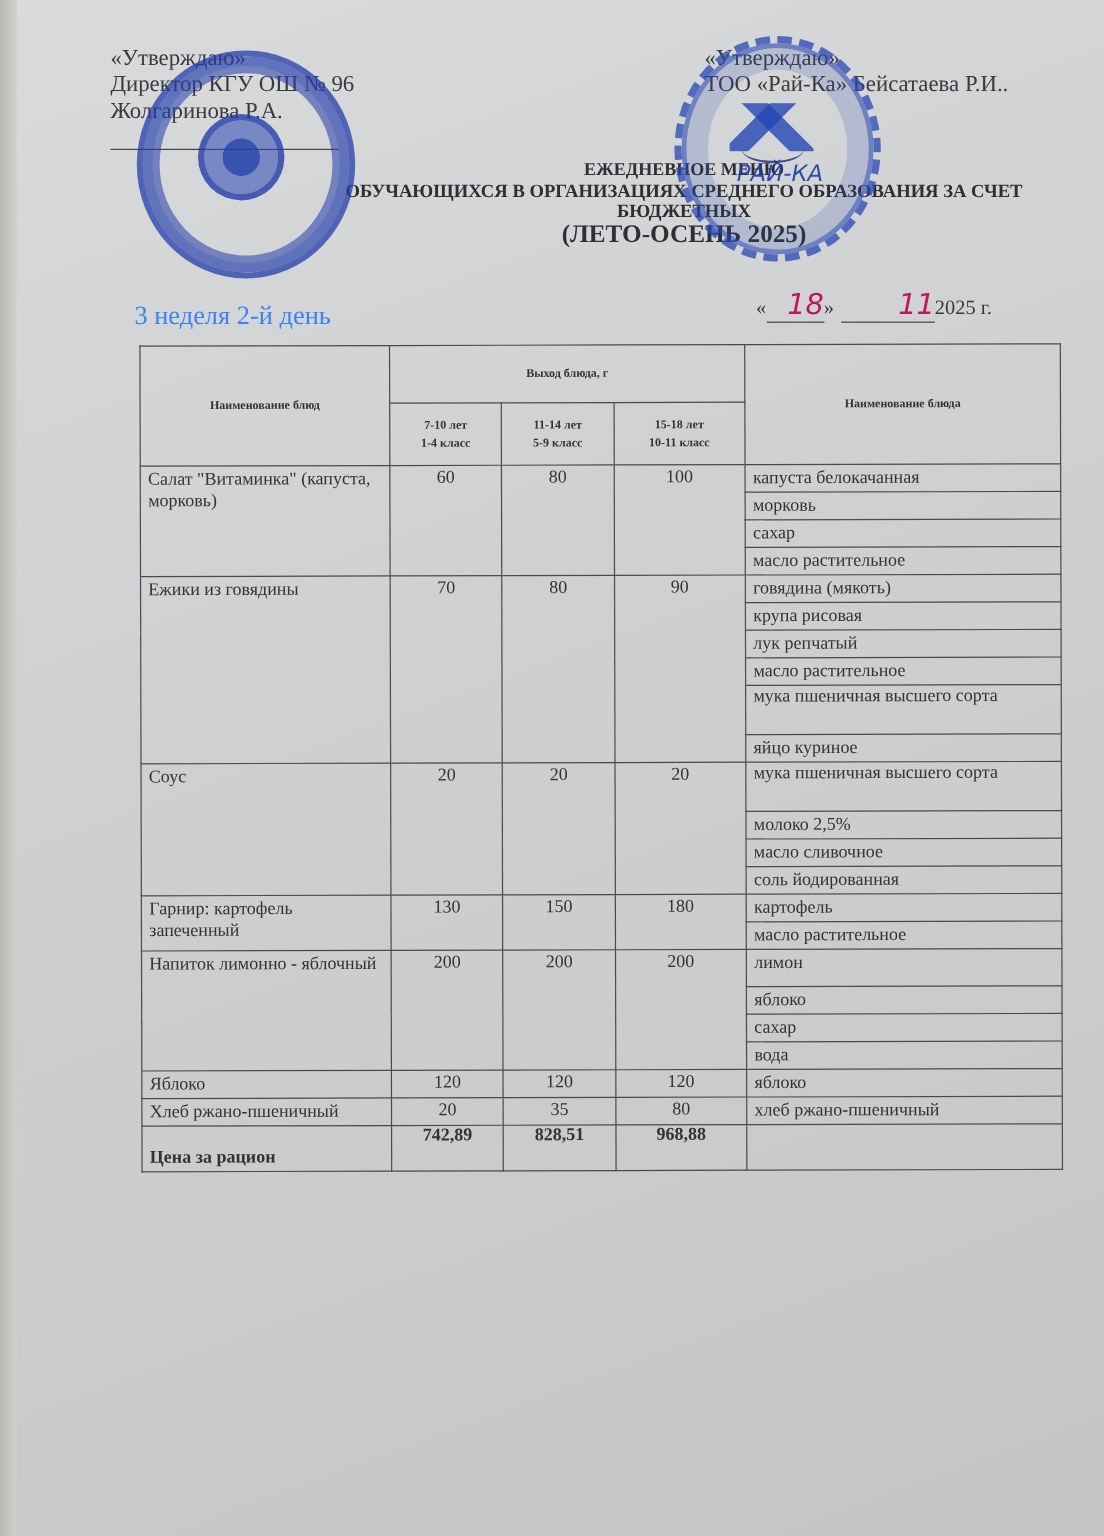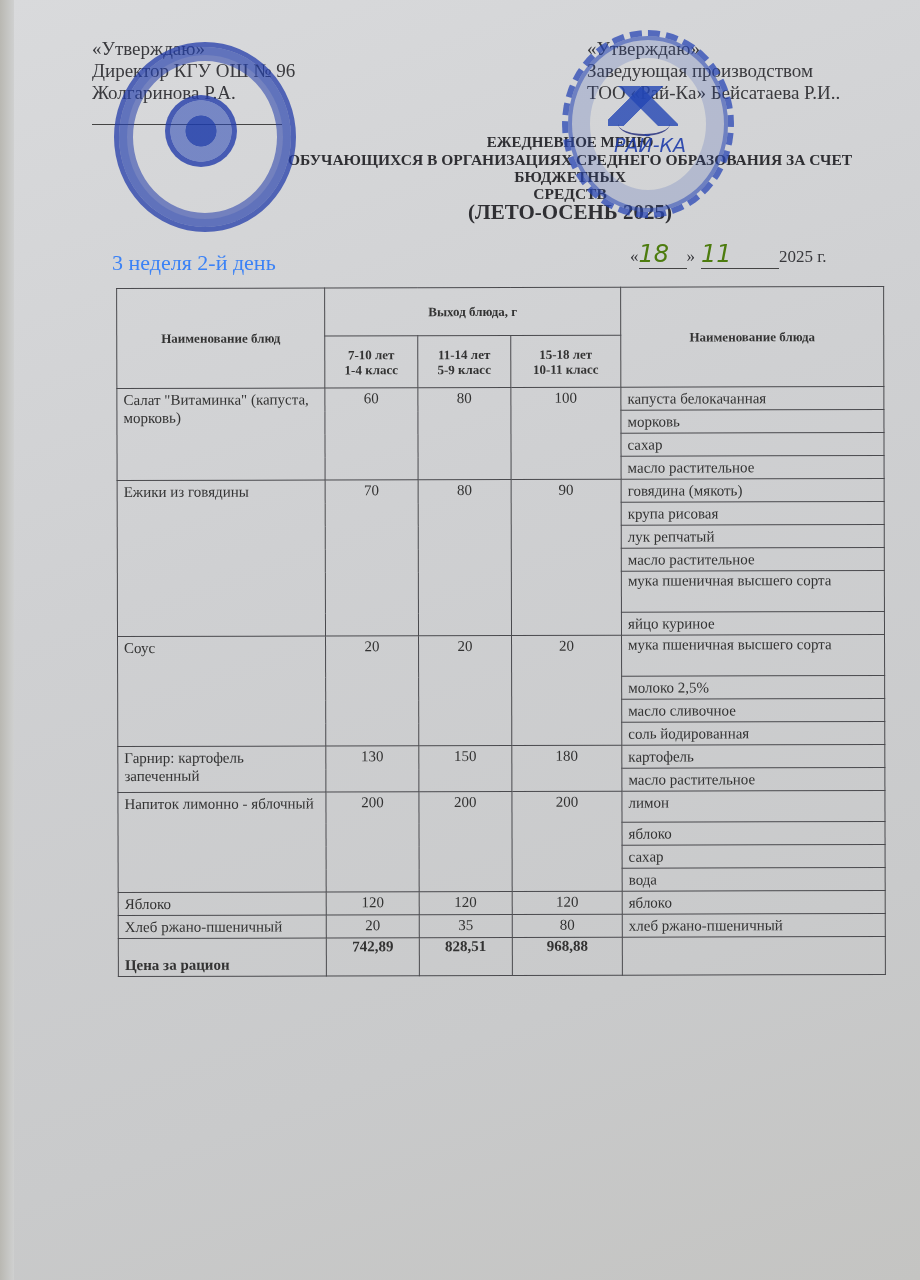--- a/index.html
+++ b/index.html
@@ -14,27 +14,27 @@
     background: linear-gradient(90deg, #b9b8b2, #cfd0d0); }
   .header-left { position: absolute; left: 92px; top: 38px; font-size: 19px; line-height: 22px; color: #3a3a3e; }
   .header-left .sig-line { width: 190px; border-bottom: 1px solid #444; margin-top: 8px; height: 12px; }
   .header-right { position: absolute; left: 587px; top: 38px; font-size: 19px; line-height: 22px; color: #3a3a3e; }
   .header-right div { white-space: nowrap; }
   .title-block { position: absolute; left: 250px; top: 134px; width: 640px; text-align: center; font-weight: bold; font-size: 15.5px; line-height: 17px; color: #2f2f33; }
   .title-block .t1 { font-size: 15px; }
   .title-block .season { font-size: 21px; margin-top: 2px; }
   .week-label { position: absolute; left: 112px; top: 250px; font-size: 22px; color: #3b82f6; text-align: center; }
   .date-line { position: absolute; left: 630px; top: 240px; font-size: 17px; color: #38383c; white-space: nowrap; }
-  .date-line .hand { font-family: "DejaVu Sans", sans-serif; font-style: italic; color: #4d7c0f; font-size: 24px; display: inline-block; border-bottom: 1px solid #444; text-align: left; }
+  .date-line .hand { font-family: "DejaVu Sans", sans-serif; font-style: italic; color: #be185d; font-size: 24px; display: inline-block; border-bottom: 1px solid #444; text-align: right; }
   .date-line .day { width: 48px; }
   .date-line .month { width: 78px; margin-left: 6px; }
 
   table.menu { position: absolute; left: 117px; top: 287px; width: 768px; border-collapse: collapse; font-size: 15px; color: #333; transform: rotate(-0.15deg); }
   table.menu td, table.menu th { border: 1px solid #4a4a4e; padding: 0 6px; vertical-align: top; }
-  table.menu th { font-weight: bold; text-align: center; vertical-align: middle; font-size: 13px; line-height: 15px; }
+  table.menu th { font-weight: bold; text-align: center; vertical-align: middle; font-size: 10px; line-height: 15px; }
   .c-name { width: 195px; }
   .c-ing { width: 250px; }
   .num { text-align: center; padding-top: 2px !important; }
   .ing { height: 22px; line-height: 22px; }
   .ing.tall { height: 40px; line-height: 18px; }
   .dish { padding-top: 2px !important; line-height: 18px; }
   .total-label { vertical-align: bottom !important; font-weight: bold; padding-bottom: 2px !important; }
   .total-val { font-weight: bold; text-align: center; }
 
   .stamp { position: absolute; border-radius: 50%; pointer-events: none; }
@@ -57,28 +57,26 @@
 
 <div class="header-left">
   <div>«Утверждаю»</div>
   <div>Директор КГУ ОШ № 96</div>
   <div>Жолгаринова Р.А.</div>
   <div class="sig-line"></div>
 </div>
 
 <div class="header-right">
   <div>«Утверждаю»</div>
-  <div>Заведующая производством</div>
   <div>ТОО «Рай-Ка» Бейсатаева Р.И..</div>
 </div>
 
 <div class="title-block">
   <div class="t1">ЕЖЕДНЕВНОЕ МЕНЮ</div>
   <div>ОБУЧАЮЩИХСЯ В ОРГАНИЗАЦИЯХ СРЕДНЕГО ОБРАЗОВАНИЯ ЗА СЧЕТ БЮДЖЕТНЫХ</div>
-  <div>СРЕДСТВ</div>
   <div class="season">(ЛЕТО-ОСЕНЬ 2025)</div>
 </div>
 
 <div class="week-label">3 неделя 2-й день</div>
 
 <div class="date-line">
   <span>«</span><span class="hand day">18</span><span>»</span><span class="hand month">11</span><span>2025 г.</span>
 </div>
 
 <table class="menu">

